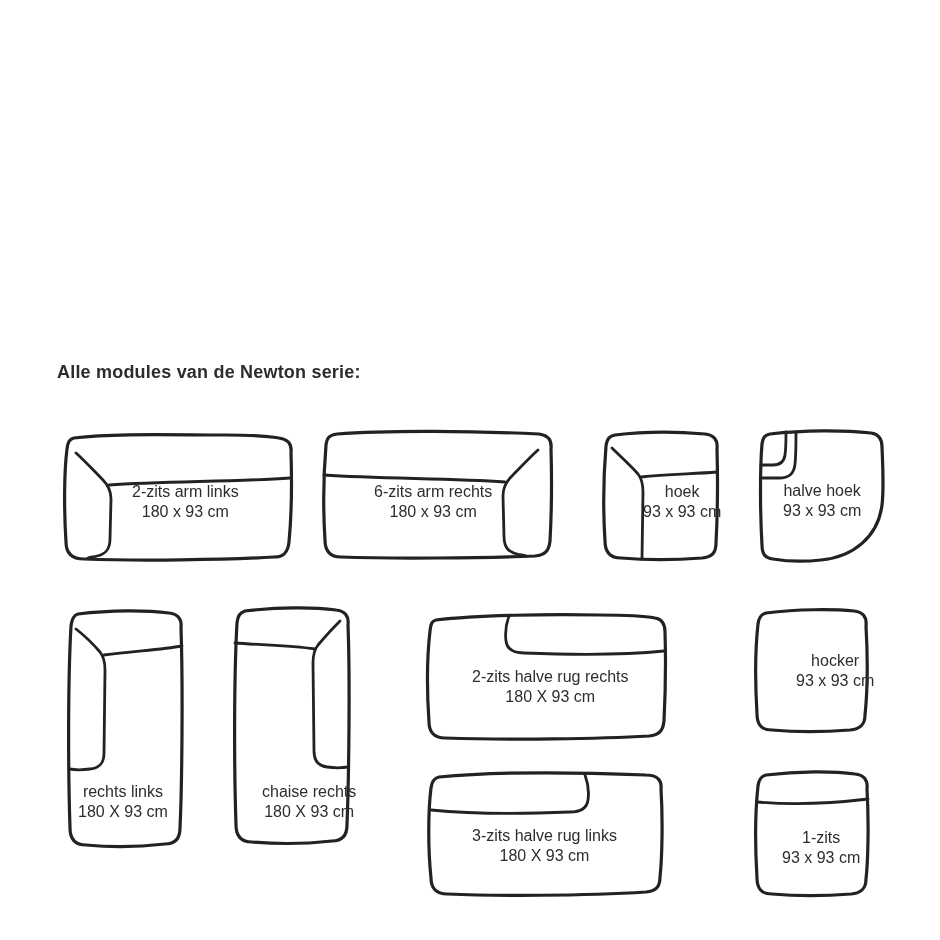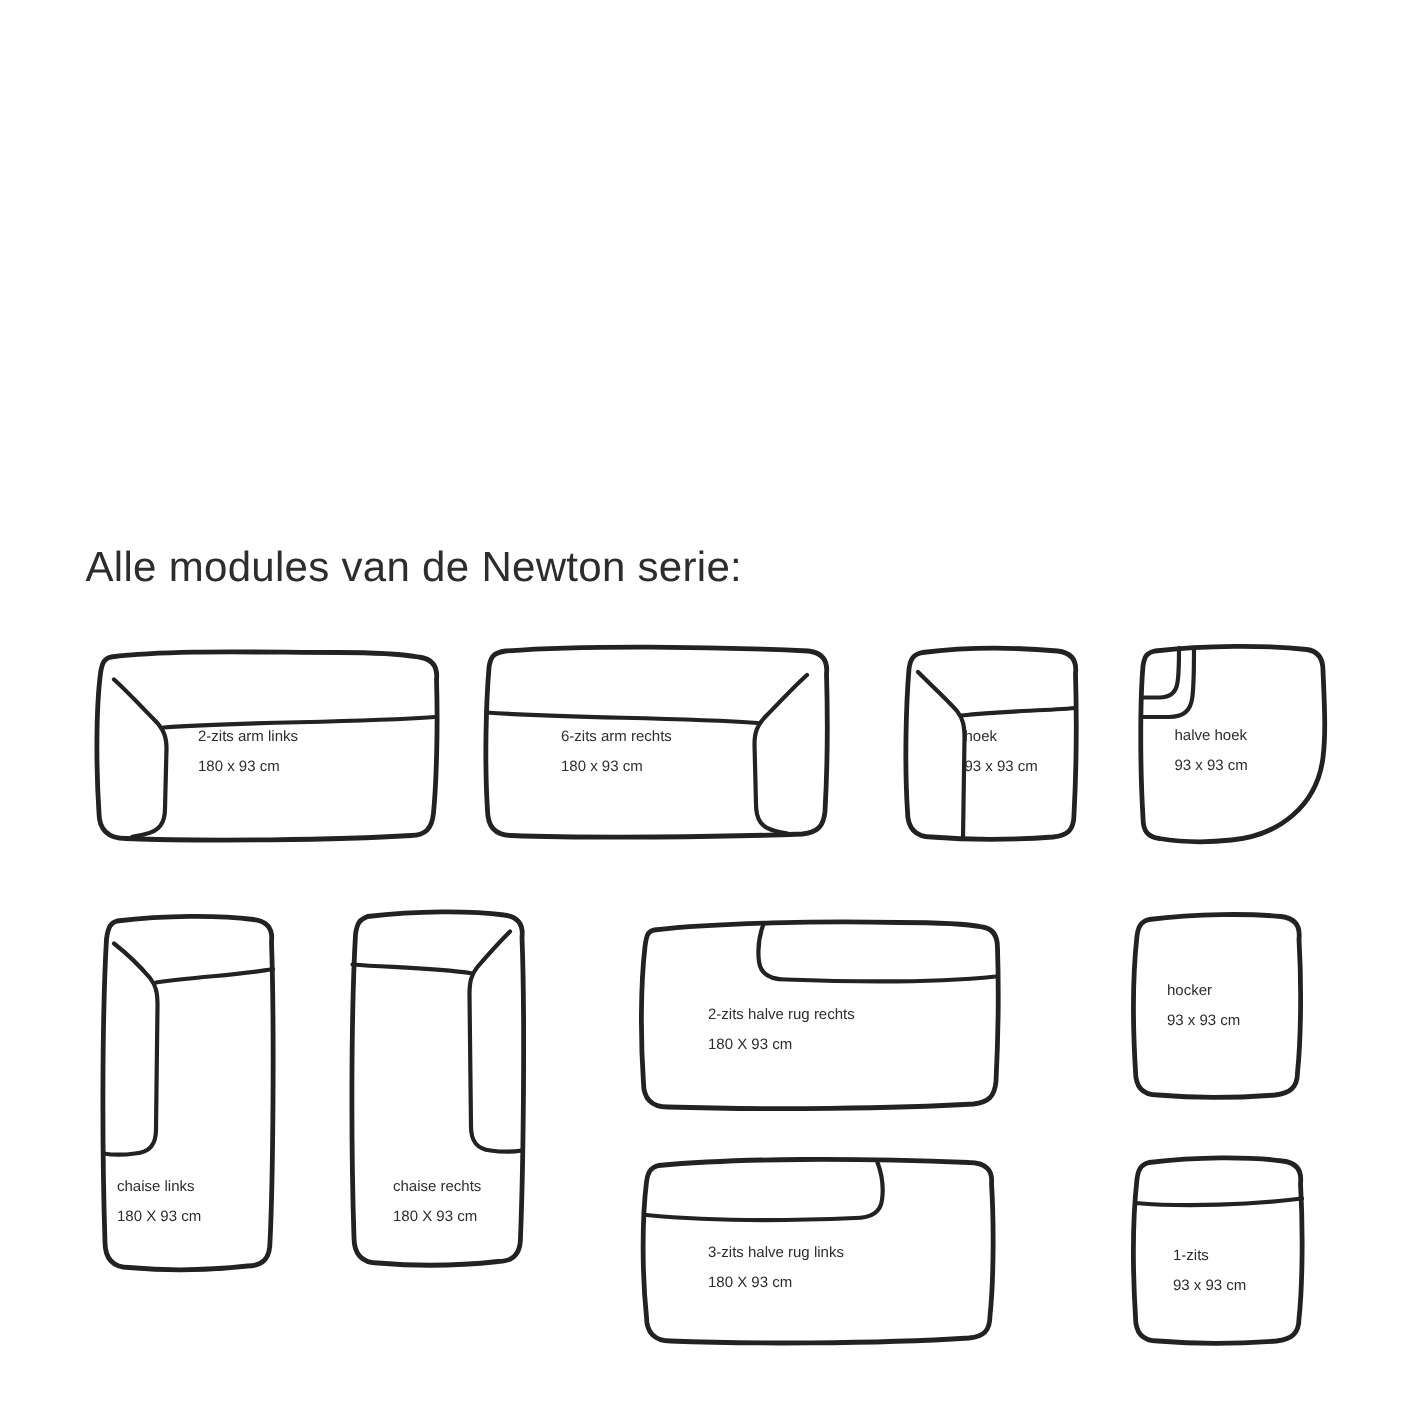--- a/index.html
+++ b/index.html
@@ -8,31 +8,31 @@
     --bg:#ffffff;
   }
   html,body{margin:0;padding:0;background:#fff;}
   .canvas{
     position:relative;width:940px;height:940px;
     background:var(--bg,#fff);overflow:hidden;
     font-family:"Liberation Sans",sans-serif;
   }
   .title{
     position:absolute;left:57px;top:362px;margin:0;
-    font-size:28px;font-weight:400;letter-spacing:.2px;
+    font-size:18px;font-weight:700;letter-spacing:.2px;
     color:var(--text,#2d2d2d);
   }
   .module{position:absolute;margin:0;padding:0;}
   .module svg{position:absolute;left:0;top:0;display:block;}
   .module path{fill:none;stroke:var(--stroke,#222);stroke-linecap:round;stroke-linejoin:round;}
   .module path.outer{stroke-width:3.2;}
   .module path.inner{stroke-width:2.8;}
   .label{
     position:absolute;margin:0;white-space:nowrap;
-    font-size:10px;line-height:19.5px;color:var(--text,#2d2d2d);
+    font-size:16px;line-height:19.5px;color:var(--text,#2d2d2d);text-align:center;
   }
 </style>
 </head>
 <body>
 
 <div class="canvas">
 
   <h1 class="title">Alle modules van de Newton serie:</h1>
 
   <figure class="module" style="left:58px;top:430px;width:238px;height:134px">
@@ -83,21 +83,21 @@
     </figcaption>
   </figure>
 
   <figure class="module" style="left:62px;top:606px;width:127px;height:245px">
     <svg width="127" height="245" viewBox="0 0 127 245" aria-hidden="true">
       <path class="outer" d="M 16,8 C 48,4 84,4 107,7 C 116,8 120,13 119,22 C 121,80 120,180 118,222 C 118,233 113,238 103,238 C 76,241 46,241 24,239 C 13,239 8,233 8,222 C 6,162 6,72 9,20 C 10,12 12,9 16,8 Z"></path>
       <path class="inner" d="M 14,23 C 23,30 32,39 38,46 C 42,51 43,56 43,64 L 42,147 C 42,157 38,162 28,163 C 21,164 13,164 7,163"></path>
       <path class="inner" d="M 42,49 C 70,45 98,44 120,40"></path>
     </svg>
     <figcaption class="label" style="left:16px;top:176px">
-      <div>chaise links</div>
+      <div>rechts links</div>
       <div>180 X 93 cm</div>
     </figcaption>
   </figure>
 
   <figure class="module" style="left:227px;top:604px;width:128px;height:244px">
     <svg width="128" height="244" viewBox="0 0 128 244" aria-hidden="true">
       <path class="outer" d="M 18,7 C 51,3 87,3 109,6 C 118,7 122,12 121,21 C 123,72 122,170 120,221 C 120,232 115,237 105,237 C 78,240 48,240 25,238 C 14,238 9,232 9,221 C 7,162 7,72 10,19 C 11,11 13,9 18,7 Z"></path>
       <path class="inner" d="M 113,17 C 105,25 97,34 91,41 C 87,46 86,51 86,59 L 87,147 C 87,157 91,162 100,163 C 107,164 115,164 121,163"></path>
       <path class="inner" d="M 88,45 C 62,41 32,41 8,39"></path>
     </svg>
@@ -115,21 +115,21 @@
     <figcaption class="label" style="left:51px;top:56px">
       <div>2-zits halve rug rechts</div>
       <div>180 X 93 cm</div>
     </figcaption>
   </figure>
 
   <figure class="module" style="left:749px;top:605px;width:125px;height:130px">
     <svg width="125" height="130" viewBox="0 0 125 130" aria-hidden="true">
       <path class="outer" d="M 17,8 C 49,4 84,4 105,6 C 114,7 118,12 117,21 C 119,56 118,91 116,110 C 116,120 111,124 101,125 C 75,127 45,127 23,125 C 12,125 8,119 8,109 C 6,76 6,46 9,19 C 10,11 13,9 17,8 Z"></path>
     </svg>
-    <figcaption class="label" style="left:29px;top:46px">
+    <figcaption class="label" style="left:47px;top:46px">
       <div>hocker</div>
       <div>93 x 93 cm</div>
     </figcaption>
   </figure>
 
   <figure class="module" style="left:423px;top:769px;width:246px;height:129px">
     <svg width="246" height="129" viewBox="0 0 246 129" aria-hidden="true">
       <path class="outer" d="M 16,8 C 68,3 148,3 223,6 C 234,6 239,11 238,20 C 240,52 239,90 237,108 C 237,118 233,122 223,123 C 160,127 72,127 24,125 C 13,125 8,119 8,109 C 5,80 5,43 8,19 C 9,11 12,9 16,8 Z"></path>
       <path class="inner" d="M 162,6 C 165,14 166,24 165,31 C 164,39 158,43 147,43 C 100,45 48,45 8,41"></path>
     </svg>

